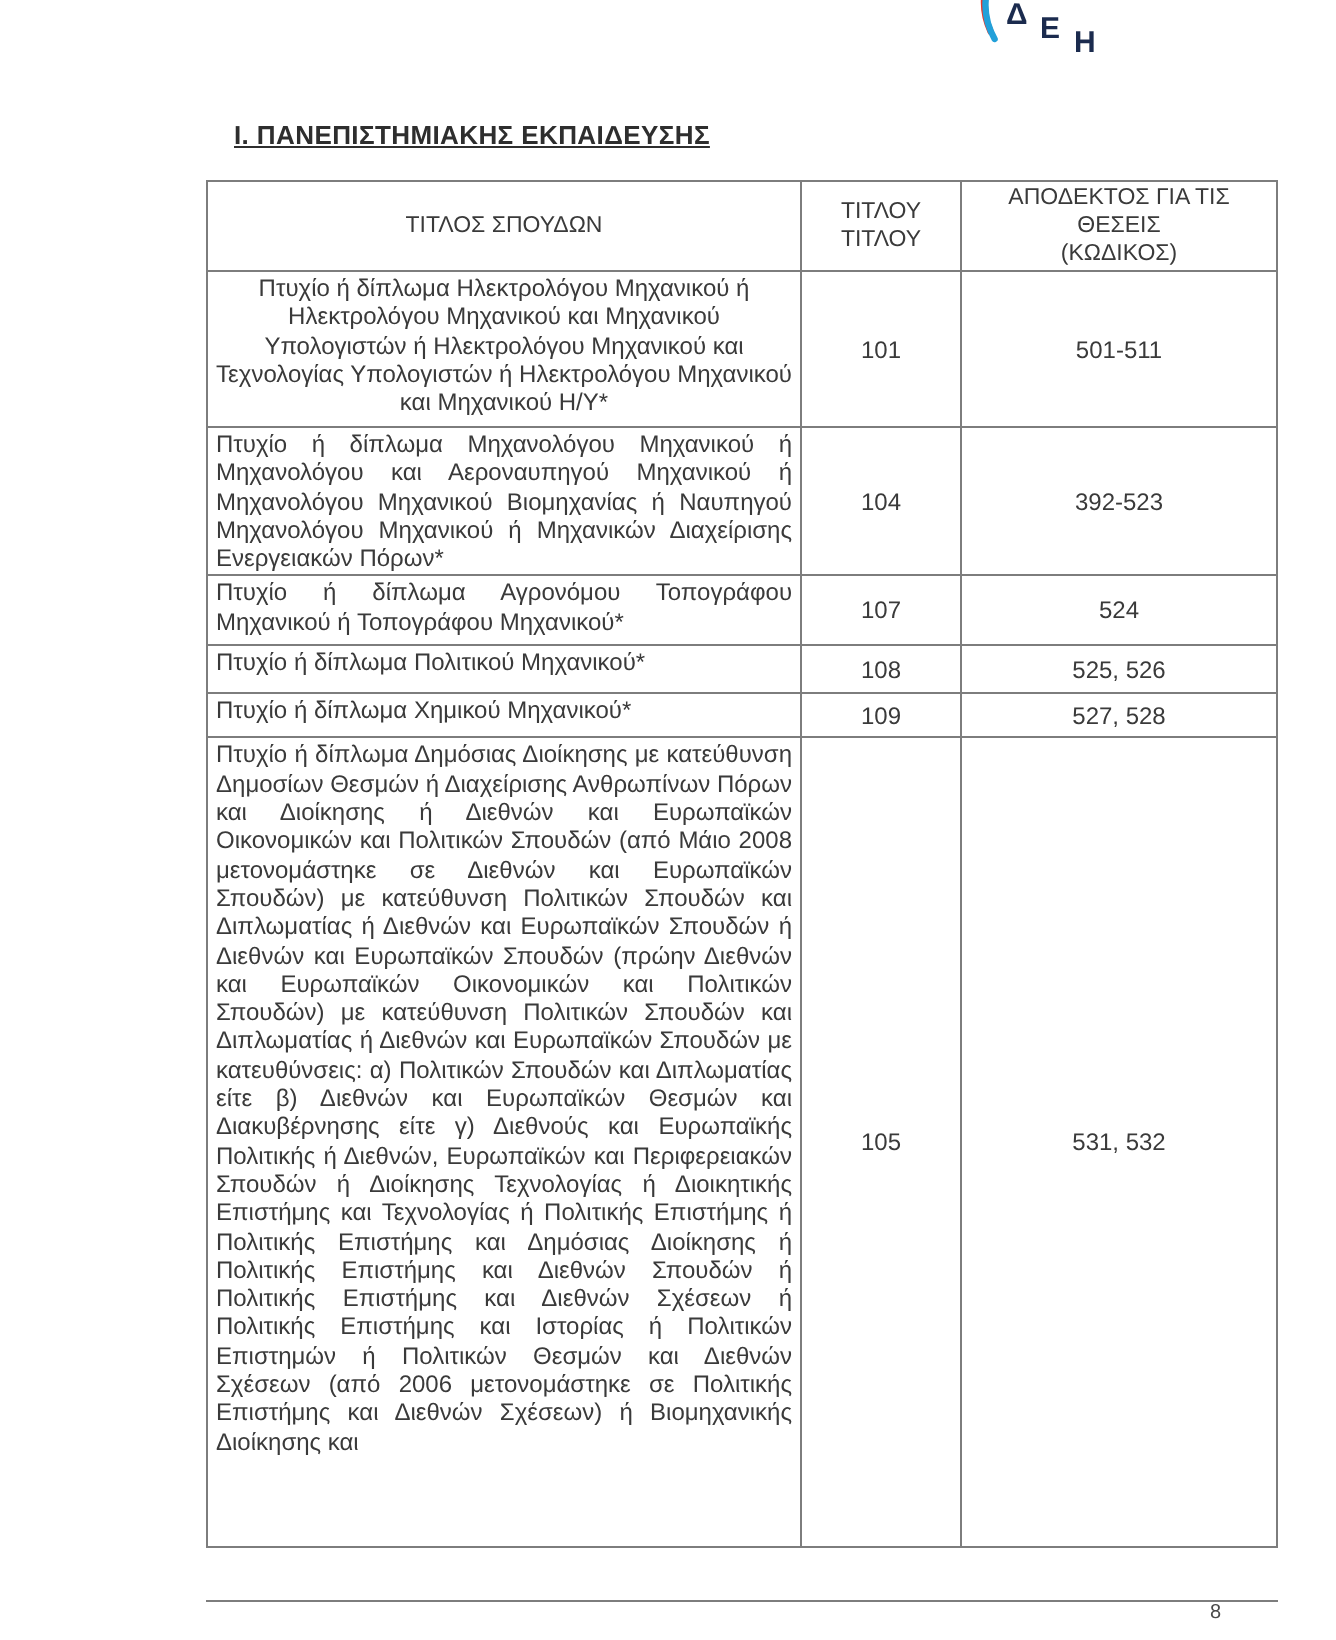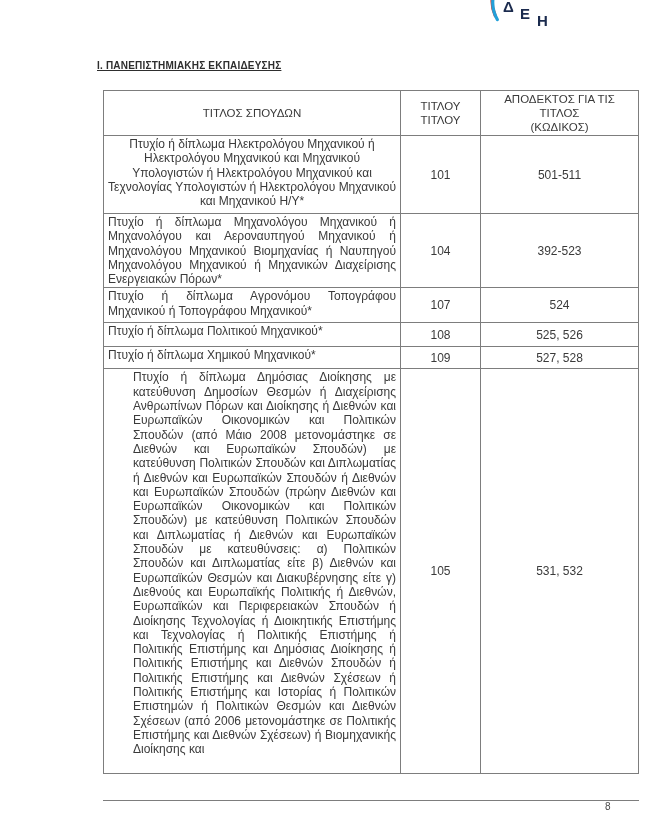--- a/index.html
+++ b/index.html
@@ -15,22 +15,22 @@
 
   
   .logo { position: absolute; left: 489px; top: -70px; width: 100px; height: 115px; }
   .logo path { fill: none; stroke-width: 3.2; stroke-linecap: round; }
   .logo .arc-red  { stroke: #e5392c; }
   .logo .arc-blue { stroke: #22a0d9; }
   .logo text { fill: #1b2b4e; font-weight: bold; font-size: 15px; font-family: "Liberation Sans", sans-serif; }
 
   
   .heading {
-    position: absolute; left: 97px; top: 60px;
-    margin: 0; font-size: 10px; font-weight: bold;
+    position: absolute; left: 117px; top: 60px;
+    margin: 0; font-size: 13px; font-weight: bold;
     color: #2e2e2e; letter-spacing: 0.2px;
     text-decoration: underline;
     white-space: nowrap;
   }
 
   
   .table-clip {
     position: absolute; left: 103px; top: 90px;
     width: 536px; height: 710px;
     overflow: hidden;
@@ -59,21 +59,21 @@
     text-align: center; vertical-align: middle; padding: 0 2px;
   }
   tr.r0 td { height: 75px; text-align: center; }
   tr.r1 td { height: 45px; }
   tr.r2 td { height: 71px; }
   tr.r3 td { height: 32px; }
   tr.r4 td { height: 21px; margin-left: 22px; }
   tr.r5 td { height: 19px; }
   tr.r6 td { height: 402px; }
   .t { overflow: hidden; }
-  .t.tall { height: 400px; margin-left: 25px; }
+  .t.tall { height: 400px; }
 
   .pagenum {
     position: absolute; left: 605px; top: 801px;
     font-size: 10px; color: #4a4a4a;
   }
 </style>
 </head>
 <body>
 
 <div class="page">
@@ -97,21 +97,21 @@
         </colgroup>
       <thead>
         <tr>
           <th>ΤΙΤΛΟΣ ΣΠΟΥΔΩΝ</th>
           <th>
             <div>ΤΙΤΛΟΥ</div>
             <div>ΤΙΤΛΟΥ</div>
           </th>
           <th>
             <div>ΑΠΟΔΕΚΤΟΣ ΓΙΑ ΤΙΣ</div>
-            <div>ΤΙΤΛΟΣ</div>
+            <div>ΘΕΣΕΙΣ</div>
             <div>(ΚΩΔΙΚΟΣ)</div>
           </th>
         </tr>
       </thead>
       <tbody>
         <tr class="r0">
           <td class="title">
               <div class="t">Πτυχίο ή δίπλωμα Ηλεκτρολόγου Μηχανικού ή Ηλεκτρολόγου Μηχανικού και Μηχανικού Υπολογιστών ή Ηλεκτρολόγου Μηχανικού και Τεχνολογίας Υπολογιστών ή Ηλεκτρολόγου Μηχανικού και Μηχανικού Η/Υ*</div>
             </td>
           <td class="code">101</td>

